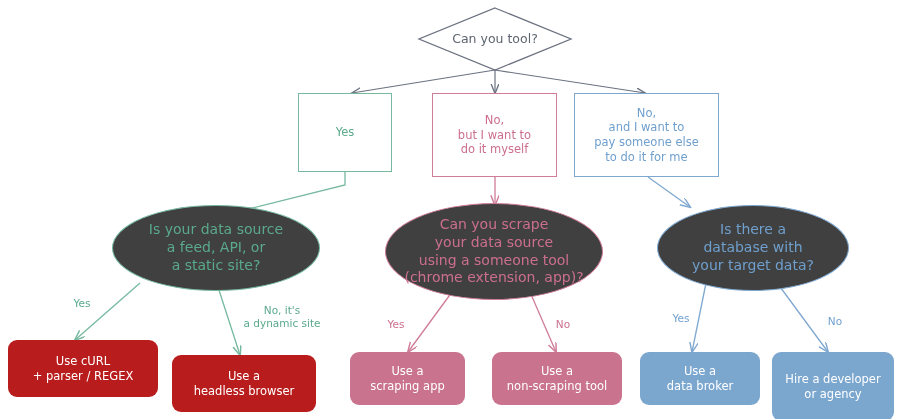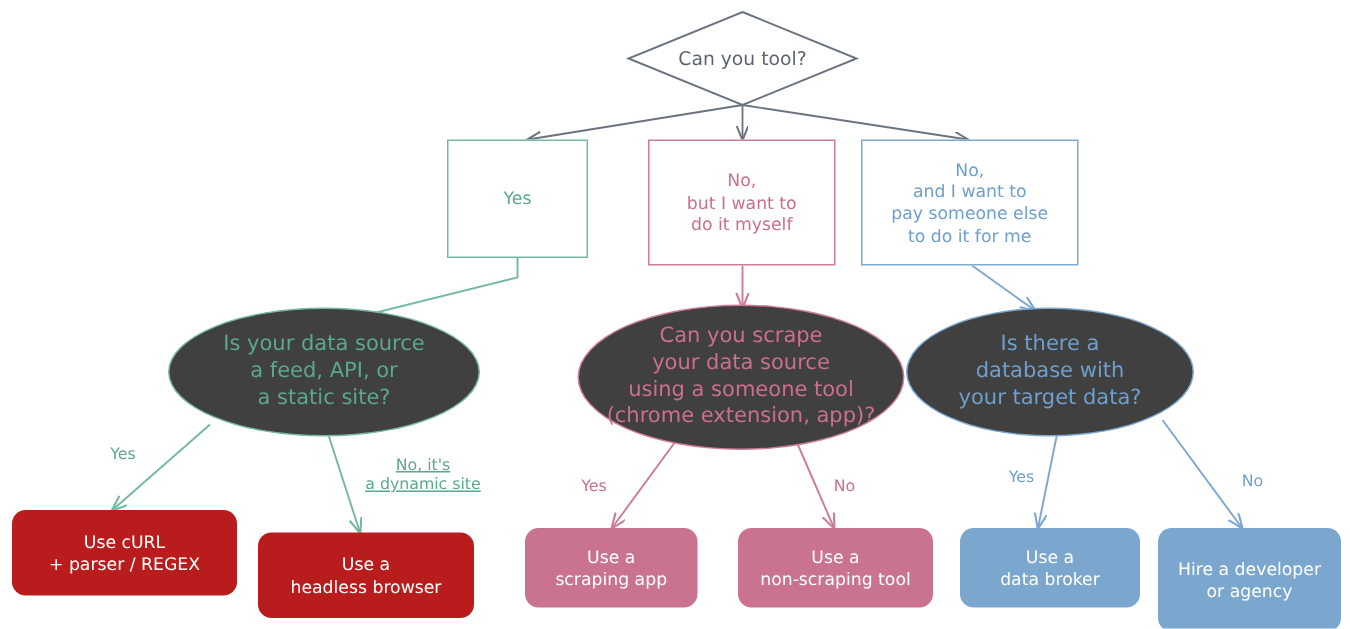--- a/index.html
+++ b/index.html
@@ -98,21 +98,21 @@
 
   <div class="node ellipse green" style="left:112px;top:205px;width:208px;height:86px;">Is your data source
 a feed, API, or
 a static site?</div>
 
   <div class="node ellipse pink" style="left:385px;top:203px;width:218px;height:97px;">Can you scrape
 your data source
 using a someone tool
 (chrome extension, app)?</div>
 
-  <div class="node ellipse blue" style="left:604px;top:205px;width:192px;height:86px;">Is there a
+  <div class="node ellipse blue" style="left:657px;top:205px;width:192px;height:86px;">Is there a
 database with
 your target data?</div>
 
   <div class="node rect-fill green" style="left:8px;top:340px;width:150px;height:57px;">Use cURL
 + parser / REGEX</div>
 
   <div class="node rect-fill green" style="left:172px;top:355px;width:144px;height:57px;">Use a
 headless browser</div>
 
   <div class="node rect-fill pink" style="left:350px;top:352px;width:115px;height:53px;">Use a
@@ -122,21 +122,21 @@
 non-scraping tool</div>
 
   <div class="node rect-fill blue" style="left:640px;top:352px;width:120px;height:53px;">Use a
 data broker</div>
 
   <div class="node rect-fill blue" style="left:772px;top:352px;width:122px;height:69px;">Hire a developer
 or agency</div>
 
   <div class="edge-label green" style="left:60px;top:297px;width:44px;">Yes</div>
 
-  <div class="edge-label green" style="left:232px;top:304px;width:100px;text-decoration:underline;">No, it's
+  <div class="edge-label green" style="left:232px;top:304px;width:100px;">No, it's
 a dynamic site</div>
 
   <div class="edge-label pink" style="left:375px;top:318px;width:42px;">Yes</div>
 
   <div class="edge-label pink" style="left:543px;top:318px;width:40px;">No</div>
 
   <div class="edge-label blue" style="left:660px;top:312px;width:42px;">Yes</div>
 
   <div class="edge-label blue" style="left:815px;top:315px;width:40px;">No</div>
 

